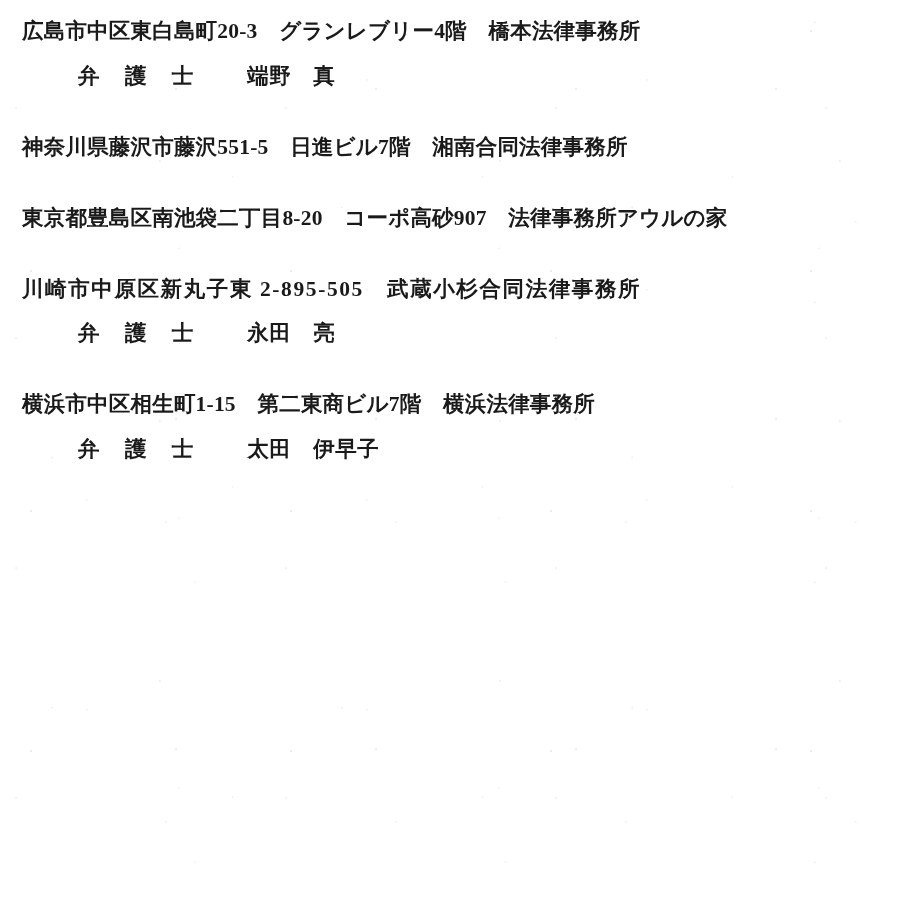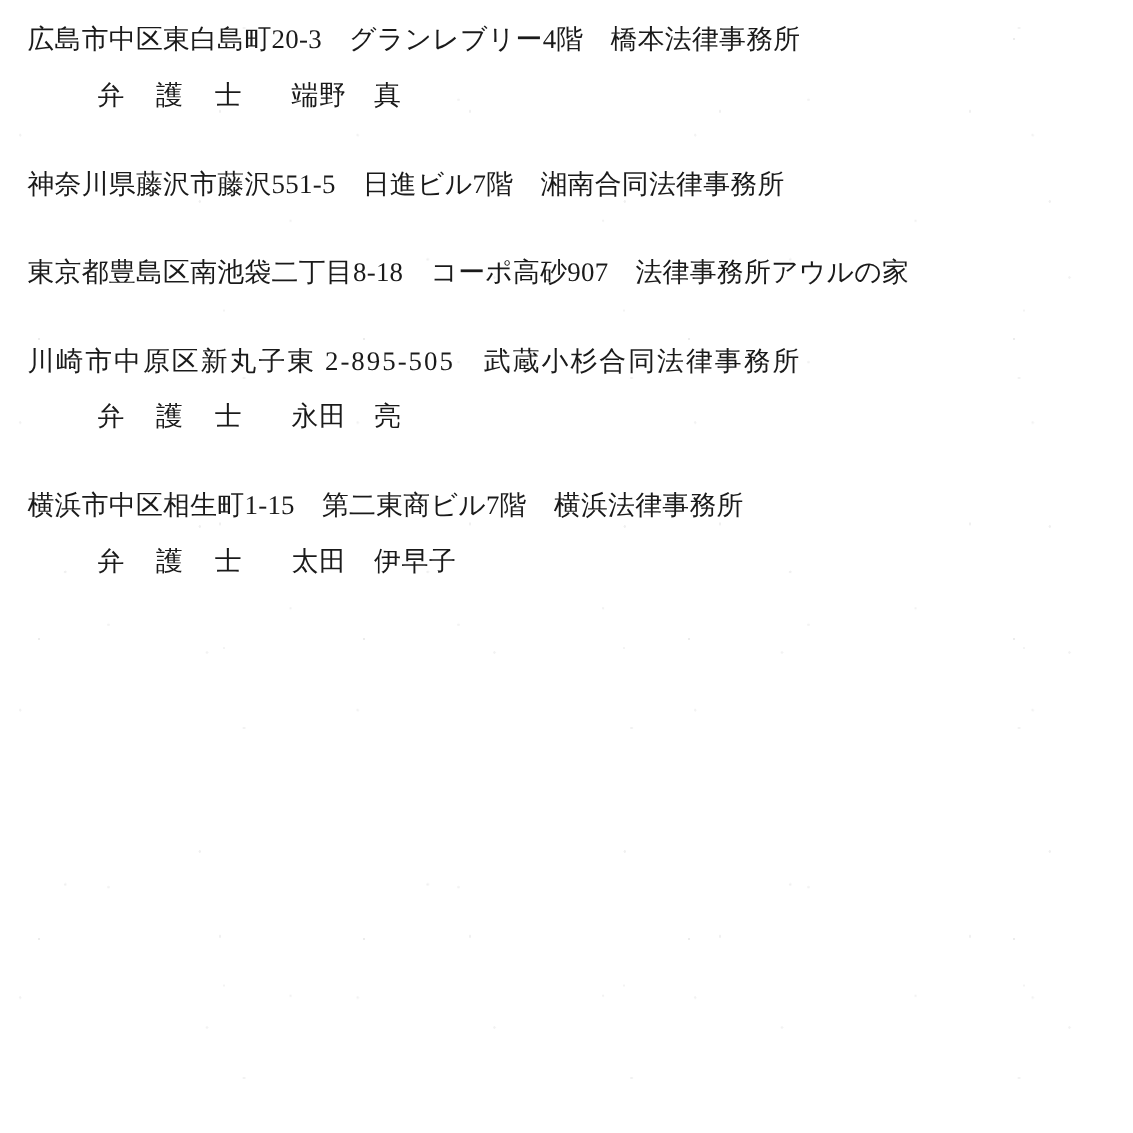--- a/index.html
+++ b/index.html
@@ -35,20 +35,21 @@
       radial-gradient(circle at 6% 47%, rgba(150,150,150,0.25) 0.8px, transparent 1.2px);
     background-size: 260px 240px, 310px 280px, 200px 330px, 280px 210px,
                      340px 260px, 230px 300px, 290px 250px, 320px 270px,
                      250px 310px, 270px 230px;
   }
 
   .page {
     position: relative;
     padding: 18px 12px 0 0;
     z-index: 1;
+    font-weight: bold;
   }
 
   .entry {
     margin-bottom: 38px;
   }
 
   .entry-address {
     font-size: 21.5px;
     line-height: 1.25;
     padding-left: 22px;
@@ -62,21 +63,21 @@
     padding-left: 78px;
     margin-top: 18px;
     white-space: nowrap;
   }
 
   .role {
     letter-spacing: 10px;
   }
 
   .name {
-    margin-left: 30px;
+    margin-left: 44px;
     letter-spacing: 0.5px;
   }
 
   
   .entry:nth-child(1) { margin-bottom: 44px; }
   .entry:nth-child(2) { margin-bottom: 44px; }
   .entry:nth-child(3) { margin-bottom: 44px; }
   .entry:nth-child(4) { margin-bottom: 44px; }
   .entry:nth-child(5) { margin-bottom: 44px; }
 
@@ -97,21 +98,21 @@
   </div>
 
   <div class="entry">
   </div>
 
   <div class="entry">
     <div class="entry-address">神奈川県藤沢市藤沢551-5　日進ビル7階　湘南合同法律事務所</div>
   </div>
 
   <div class="entry">
-    <div class="entry-address">東京都豊島区南池袋二丁目8-18　コーポ高砂907　法律事務所アウルの家</div>
+    <div class="entry-address">東京都豊島区南池袋二丁目8-20　コーポ高砂907　法律事務所アウルの家</div>
   </div>
 
   <div class="entry">
     <div class="entry-address">川崎市中原区新丸子東 2-895-505　武蔵小杉合同法律事務所</div>
     <div class="entry-person">
       <span class="role">弁 護 士</span><span class="name">永田　亮</span>
     </div>
   </div>
 
   <div class="entry">

